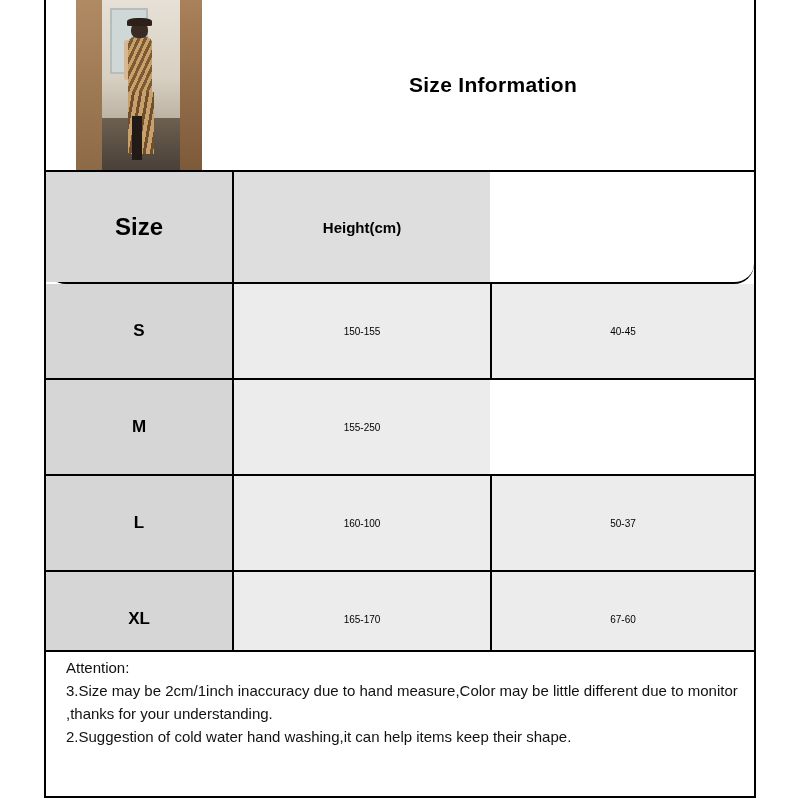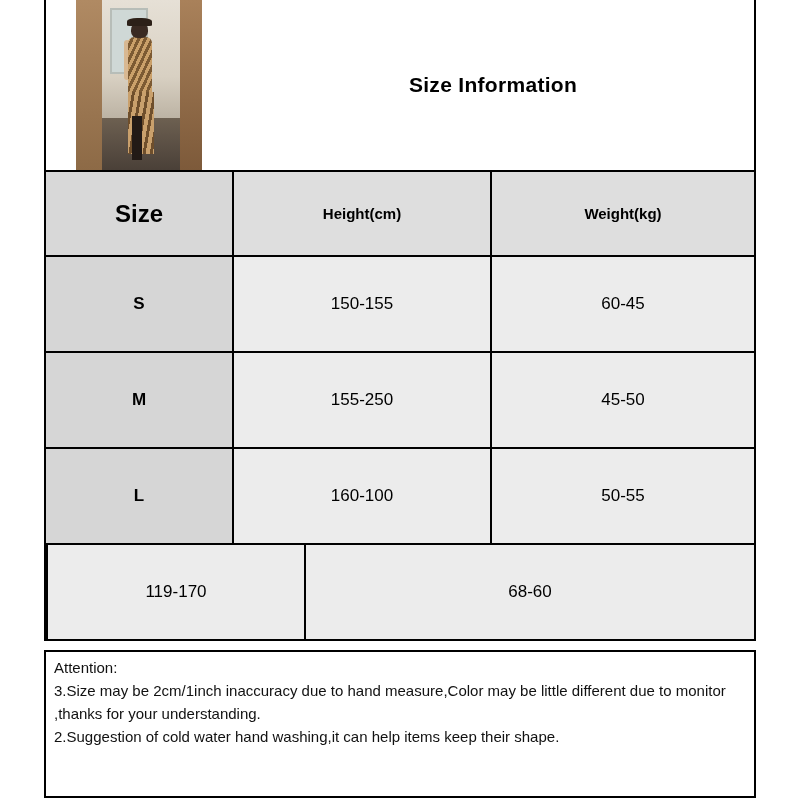--- a/index.html
+++ b/index.html
@@ -123,22 +123,23 @@
     top: -4px;
     width: 16px;
     height: 18px;
     color: #2ab12a;
     font-size: 20px;
     line-height: 18px;
     font-weight: bold;
   }
   
   .thead-row {
-    height: 85px;
+    height: 112px;
     border-bottom: 2px solid #000;
+    border-radius: 20px;
   }
   .c1 { width: 186px; box-sizing: border-box; }
   .c2 { width: 258px; box-sizing: border-box; border-left: 2px solid #000; }
   .c3 { flex: 1; box-sizing: border-box; border-left: 2px solid #000; }
   .thead-row .c1 {
     background: #d8d8d8;
     display: flex; align-items: center; justify-content: center;
     font-size: 24px; font-weight: bold;
   }
   .thead-row .c2, .thead-row .c3 {
@@ -149,33 +150,33 @@
   
   .data-row { height: 96px; border-bottom: 2px solid #000; }
   .data-row .c1 {
     background: #d6d6d6;
     display: flex; align-items: center; justify-content: center;
     font-size: 17px; font-weight: bold;
   }
   .data-row .c2, .data-row .c3 {
     background: #ececec;
     display: flex; align-items: center; justify-content: center;
-    font-size: 17px;
+    font-size: 10px;
   }
   
   .attention {
     position: absolute;
     left: 44px;
     top: 650px;
     width: 712px;
     height: 148px;
     border: 2px solid #000;
     box-sizing: border-box;
     background: #ffffff;
-    padding: 4px 8px 0 8px;
+    padding: 4px 8px 0 20px;
   }
   .attention p {
     margin: 0;
     font-size: 15px;
     line-height: 23px;
     color: #111;
   }
   .attention .first { margin-bottom: 0px; }
 </style>
 </head>
@@ -204,44 +205,43 @@
         </div>
       </div>
       <div class="cell-title">
         <span class="title-text">Size Information</span>
       </div>
     </div>
 
     <div class="row thead-row">
       <div class="c1">Size</div>
       <div class="c2">Height(cm)</div>
-      <div class="c3">Weight(kg)</div>
     </div>
 
     <div class="row data-row">
       <div class="c1">S</div>
       <div class="c2">150-155</div>
-      <div class="c3">60-45</div>
+      <div class="c3">40-45</div>
     </div>
 
     <div class="row data-row">
       <div class="c1">M</div>
       <div class="c2">155-250</div>
-      <div class="c3">45-50</div>
     </div>
 
     <div class="row data-row">
       <div class="c1">L</div>
       <div class="c2">160-100</div>
-      <div class="c3">50-55</div>
-    </div>
-
-    <div class="row data-row">
-      <div class="c2">119-170</div>
-      <div class="c3">68-60</div>
+      <div class="c3">50-37</div>
+    </div>
+
+    <div class="row data-row">
+      <div class="c1">XL</div>
+      <div class="c2">165-170</div>
+      <div class="c3">67-60</div>
     </div>
 
   </div>
 
   <div class="attention">
     <p class="first">Attention:</p>
     <p>3.Size may be 2cm/1inch inaccuracy due to hand measure,Color may be little different due to monitor ,thanks for your understanding.</p>
     <p>2.Suggestion of cold water hand washing,it can help items keep their shape.</p>
   </div>
 

